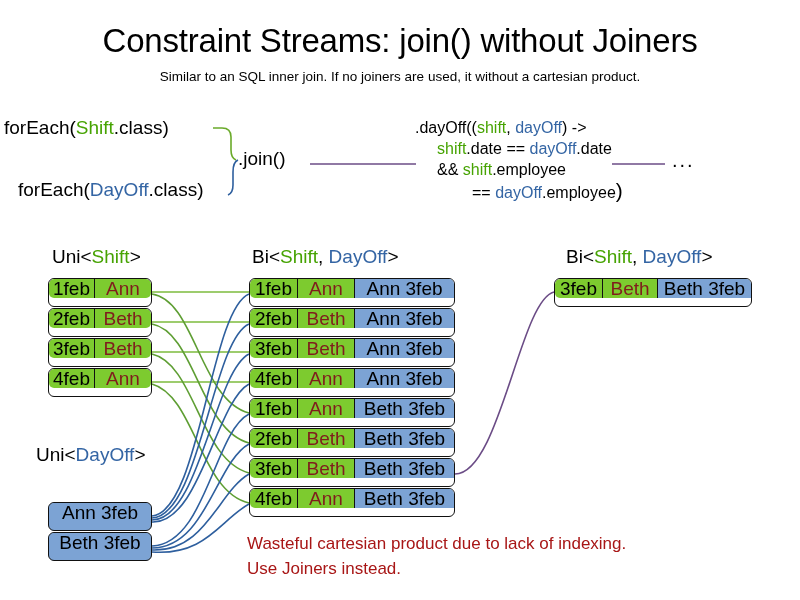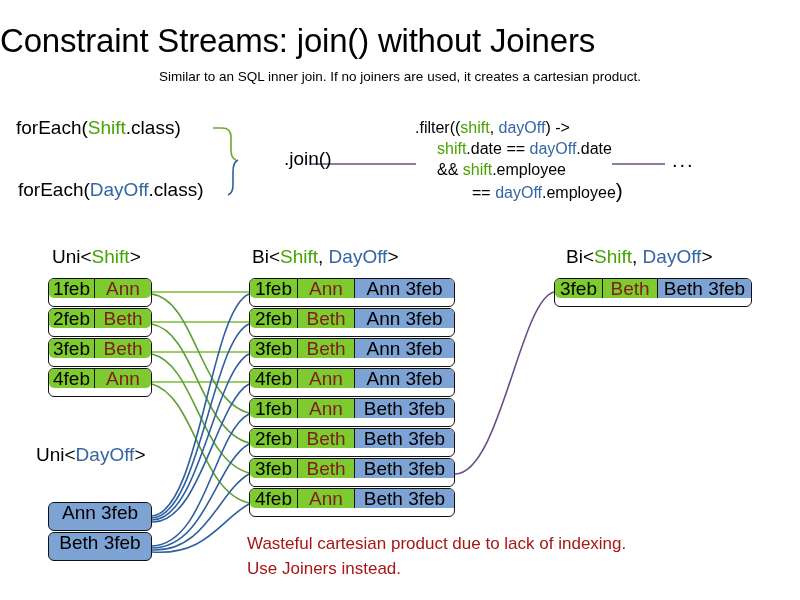--- a/index.html
+++ b/index.html
@@ -5,33 +5,33 @@
   html,body{margin:0;padding:0;}
   body{
     width:800px;height:600px;background:#ffffff;overflow:hidden;position:relative;
     font-family:"Liberation Sans",sans-serif;color:#000;
   }
   .stage{position:absolute;inset:0;}
   svg.wires{position:absolute;left:0;top:0;width:800px;height:600px;pointer-events:none;}
 
   
   #title{
-    position:absolute;left:0;top:22px;width:800px;text-align:left;
+    position:absolute;left:0;top:22px;width:800px;text-align:center;
     font-size:33px;font-weight:400;letter-spacing:-0.2px;white-space:nowrap;
   }
   #subtitle{
     position:absolute;left:0;top:69px;width:800px;text-align:center;
     font-size:13.5px;font-weight:400;white-space:nowrap;
   }
 
   
   .code{position:absolute;font-size:19px;white-space:nowrap;line-height:1.0;}
-  #code-foreach-shift{left:16px;top:118px;}
+  #code-foreach-shift{left:4px;top:118px;}
   #code-foreach-dayoff{left:18px;top:180px;}
-  #code-join{left:238px;top:149px;margin-left:46px;}
+  #code-join{left:238px;top:149px;}
   #code-ellipsis{left:672px;top:150px;font-size:20px;letter-spacing:2px;}
 
   .filter{position:absolute;left:415px;top:117px;font-size:16px;line-height:21px;white-space:nowrap;}
   .filter .l2{padding-left:22px;}
   .filter .l3{padding-left:22px;}
   .filter .l4{padding-left:57px;}
   .paren-big{font-size:21px;}
 
   .g{color:#46a302;}
   .b{color:#3465a4;}
@@ -122,30 +122,30 @@
       <path d="M152 546 C206 544 214 432 249 414" stroke="#2E5F9E"></path>
       <path d="M152 548 C206 548 216 462 249 444" stroke="#2E5F9E"></path>
       <path d="M152 550 C206 552 218 492 249 474" stroke="#2E5F9E"></path>
       <path d="M152 552 C206 556 220 520 249 504" stroke="#2E5F9E"></path>
 
       <path d="M455 474 C500 474 520 300 554 292" stroke="#6B4C86"></path>
     </g>
   </svg>
 
   <div id="title">Constraint Streams: join() without Joiners</div>
-  <div id="subtitle">Similar to an SQL inner join. If no joiners are used, it creates a cartesian product.</div>
+  <div id="subtitle">Similar to an SQL inner join. If no joiners are used, it without a cartesian product.</div>
 
   <div class="code" id="code-foreach-shift"><span class="blk">forEach(</span><span class="g">Shift</span><span class="blk">.class)</span></div>
 
   <div class="code" id="code-foreach-dayoff"><span class="blk">forEach(</span><span class="b">DayOff</span><span class="blk">.class)</span></div>
 
   <div class="code" id="code-join">.join()</div>
 
   <div class="filter">
-    <div class="l1"><span class="blk">.filter((</span><span class="g">shift</span><span class="blk">, </span><span class="b">dayOff</span><span class="blk">) -&gt;</span></div>
+    <div class="l1"><span class="blk">.dayOff((</span><span class="g">shift</span><span class="blk">, </span><span class="b">dayOff</span><span class="blk">) -&gt;</span></div>
     <div class="l2"><span class="g">shift</span><span class="blk">.date == </span><span class="b">dayOff</span><span class="blk">.date</span></div>
     <div class="l3"><span class="blk">&amp;&amp; </span><span class="g">shift</span><span class="blk">.employee</span></div>
     <div class="l4"><span class="blk">== </span><span class="b">dayOff</span><span class="blk">.employee</span><span class="blk paren-big">)</span></div>
   </div>
 
   <div class="code" id="code-ellipsis">...</div>
 
   <div class="streamlabel" id="label-uni-shift"><span class="blk">Uni&lt;</span><span class="g">Shift</span><span class="blk">&gt;</span></div>
 
   <div class="streamlabel" id="label-uni-dayoff"><span class="blk">Uni&lt;</span><span class="b">DayOff</span><span class="blk">&gt;</span></div>

